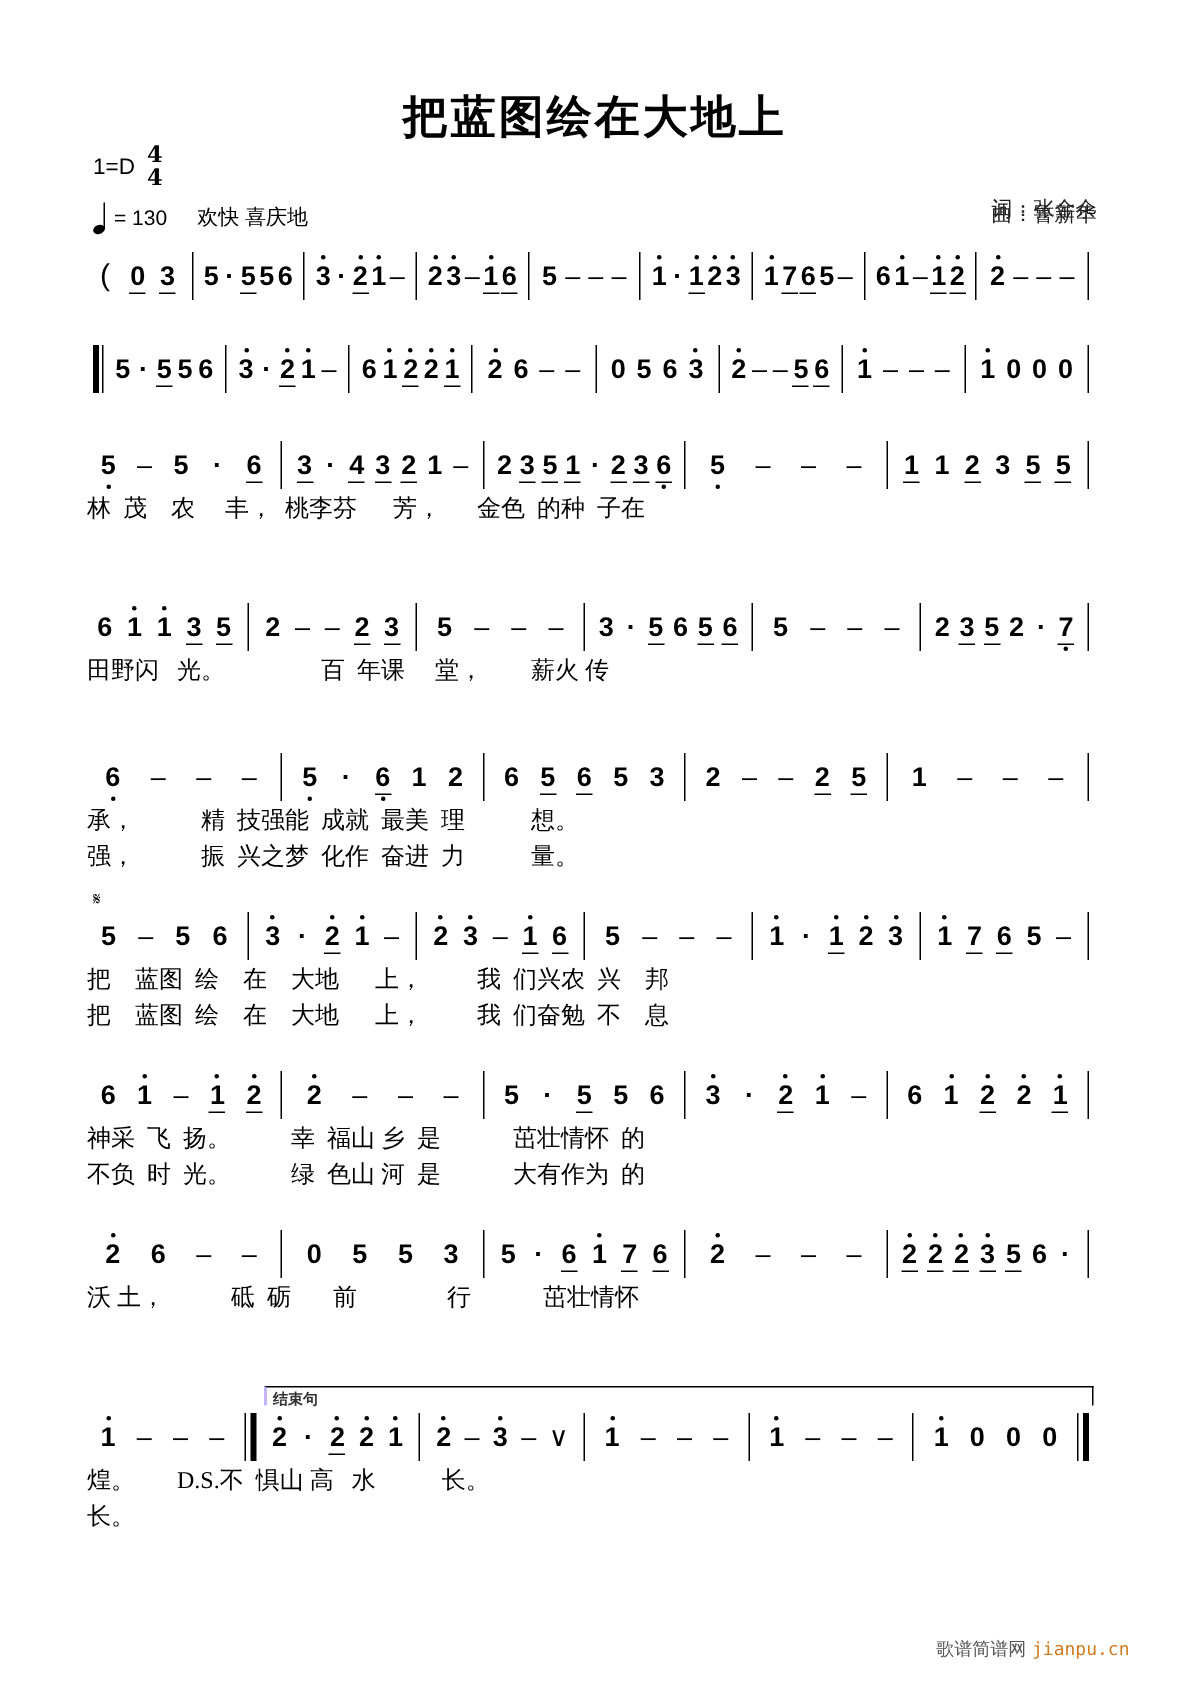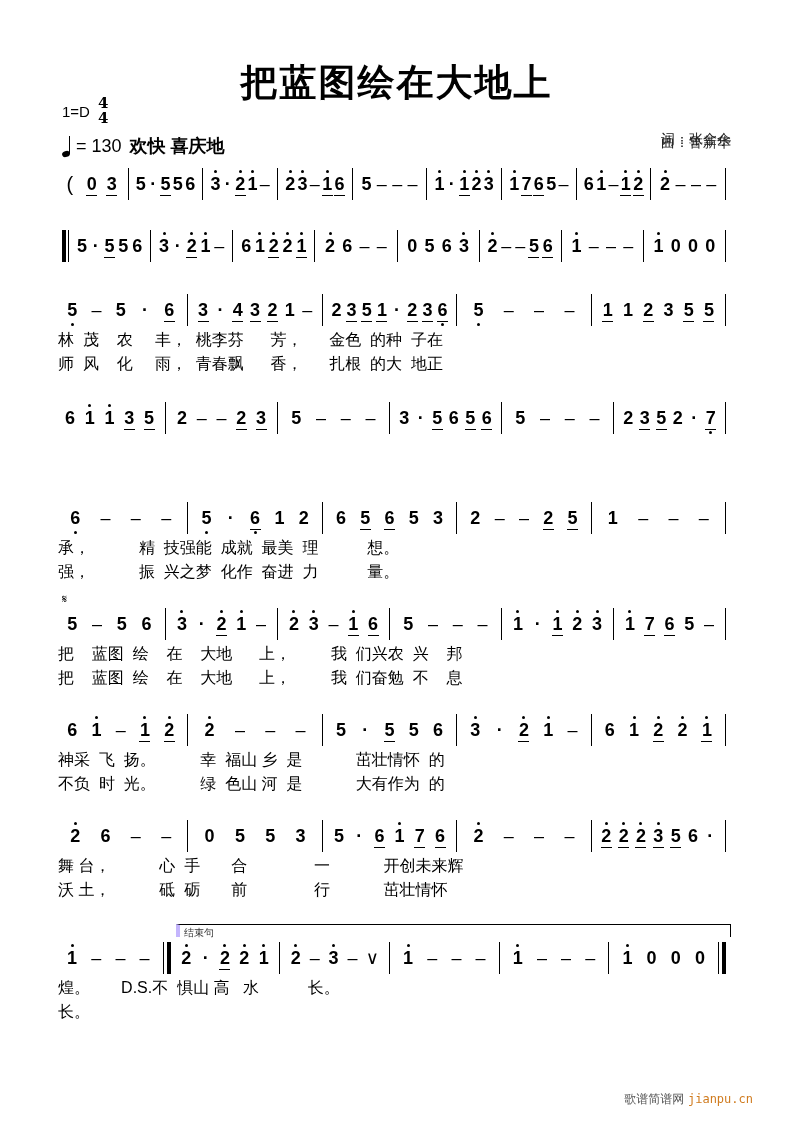--- a/index.html
+++ b/index.html
@@ -1,40 +1,40 @@
 <!DOCTYPE html>
 <html><head>
 <meta charset="utf-8">
 <style>
   html,body{margin:0;padding:0;background:#fff;}
   body{width:793px;height:1122px;position:relative;overflow:hidden;font-family:"DejaVu Sans","Liberation Sans",sans-serif;color:#000;}
-  .title{position:absolute;top:58px;left:0;width:793px;text-align:center;font-size:37px;font-weight:bold;letter-spacing:2px;font-family:"DejaVu Sans",sans-serif;}
+  .title{position:absolute;top:58px;left:0;width:793px;text-align:center;font-size:30px;font-weight:bold;letter-spacing:2px;font-family:"DejaVu Sans",sans-serif;}
   .key{position:absolute;left:62px;top:96px;font-size:15px;font-family:"Liberation Sans",sans-serif;display:flex;align-items:center;gap:8px;}
   .frac{display:inline-flex;flex-direction:column;align-items:center;font-weight:bold;font-size:15px;line-height:15px;font-family:"DejaVu Serif",serif;}
   .frac span:first-child{border-bottom:0px solid #000;}
-  .tempo{position:absolute;left:62px;top:134px;font-size:18px;display:flex;align-items:center;gap:4px;font-family:"Liberation Sans",sans-serif;}
+  .tempo{position:absolute;left:62px;top:134px;font-size:14px;display:flex;align-items:center;gap:4px;font-family:"Liberation Sans",sans-serif;}
   .notehead{display:inline-block;position:relative;width:10px;height:22px;}
   .notehead:before{content:"";position:absolute;left:0;bottom:0;width:8px;height:6px;background:#000;border-radius:50%;transform:rotate(-20deg);}
   .notehead:after{content:"";position:absolute;left:7px;bottom:3px;width:1px;height:18px;background:#000;}
   .credit{position:absolute;right:62px;font-size:14px;font-family:"DejaVu Sans",sans-serif;color:#222;}
   .row{position:absolute;left:58px;width:672px;}
   .staff{display:flex;align-items:stretch;height:36px;position:relative;}
   .bar{width:0;border-left:1.5px solid #000;height:32px;margin:0 4px;align-self:center;}
   .bar.double{border-left:1.5px solid #000;width:3px;border-right:4px solid #000;}
   .bar.repeat-start{border-left:4px solid #000;width:2px;border-right:1.5px solid #000;}
   .bar.repeat-end{border-left:1.5px solid #000;width:3px;border-right:4px solid #000;}
   .measure{flex:1;display:flex;justify-content:space-around;align-items:center;position:relative;padding:0 2px;}
   .n{position:relative;display:inline-block;font-weight:bold;font-size:18px;font-family:"Liberation Sans",sans-serif;min-width:11px;text-align:center;line-height:22px;}
   .n.u{border-bottom:1.5px solid #000;}
   .n.up:before{content:"";position:absolute;left:50%;top:-3px;width:3px;height:3px;margin-left:-1.5px;background:#000;border-radius:50%;}
   .n.dn:after{content:"";position:absolute;left:50%;bottom:-5px;width:3px;height:3px;margin-left:-1.5px;background:#000;border-radius:50%;}
   .n.dash{font-weight:normal;}
-  .lyrics{display:flex;font-size:16px;font-family:Liberation Sans, sans-serif;height:24px;line-height:24px;letter-spacing:0px;white-space:pre;}
+  .lyrics{display:flex;font-size:16px;font-family:Liberation Serif, serif;height:24px;line-height:24px;letter-spacing:0px;white-space:pre;}
   .paren{font-size:20px;font-weight:normal;margin-right:2px;}
-  .box{position:absolute;border-top:1px solid #000;border-left:4px solid #c4b5fd;border-right:1px solid #000;height:12px;}
+  .box{position:absolute;border-top:1px solid #000;border-left:2px solid #c4b5fd;border-right:1px solid #000;height:12px;font-weight:bold;}
   .box-label{position:absolute;top:1px;left:4px;font-size:10px;color:#333;}
   .segno{position:absolute;left:4px;top:-14px;font-size:12px;}
   .watermark{position:absolute;right:40px;bottom:14px;font-size:12px;color:#555;}
   .watermark .url{color:#d07b1e;font-family:"DejaVu Sans Mono",monospace;}
 </style>
 </head>
 <body>
 
 <div class="title">把蓝图绘在大地上</div>
 
@@ -42,21 +42,21 @@
   <span>1=D</span>
   <span class="frac">
     <span>4</span>
     <span>4</span>
   </span>
 </div>
 
 <div class="tempo">
   <span class="notehead"></span>
   <span>= 130</span>
-  <span style="margin-left:4px;font-weight:bold;">欢快 喜庆地</span>
+  <span style="margin-left:16px;">欢快 喜庆地</span>
 </div>
 
 <div class="credit" style="top:100px;margin-top:31px;">词：张金余</div>
 <div class="credit" style="top:134px;">曲：鲁新华</div>
 
 <div id="rows">
     <div class="row" style="top: 166px;">
       <div class="staff">
         <div class="measure">
           <span class="n paren">(</span>
@@ -235,21 +235,20 @@
           <span class="n u">1</span>
           <span class="n">1</span>
           <span class="n u">2</span>
           <span class="n">3</span>
           <span class="n u">5</span>
           <span class="n u">5</span>
         </div>
         <div class="bar"></div>
       </div>
       <div class="lyrics">林  茂    农     丰，  桃李芬      芳，      金色  的种  子在</div>
-      <div class="lyrics">师  风    化     雨，  青春飘      香，      扎根  的大  地正</div>
     </div>
     <div class="row" style="top: 400px;">
       <div class="staff">
         <div class="measure">
           <span class="n">6</span>
           <span class="n up">1</span>
           <span class="n up">1</span>
           <span class="n u">3</span>
           <span class="n u">5</span>
         </div>
@@ -288,20 +287,21 @@
         <div class="measure">
           <span class="n">2</span>
           <span class="n u">3</span>
           <span class="n u">5</span>
           <span class="n">2</span>
           <span class="n">·</span>
           <span class="n u dn">7</span>
         </div>
         <div class="bar"></div>
       </div>
+      <div class="lyrics">田野闪   光。                百  年课     堂，        薪火 传</div>
     </div>
     <div class="row" style="top: 500px;">
       <div class="staff">
         <div class="measure">
           <span class="n dn">6</span>
           <span class="n dash">–</span>
           <span class="n dash">–</span>
           <span class="n dash">–</span>
         </div>
         <div class="bar"></div>
@@ -474,21 +474,20 @@
           <span class="n u up">2</span>
           <span class="n u up">2</span>
           <span class="n u up">2</span>
           <span class="n u up">3</span>
           <span class="n u">5</span>
           <span class="n">6</span>
           <span class="n">·</span>
         </div>
         <div class="bar"></div>
       </div>
-      <div class="lyrics">舞 台，           心  手       合               一            开创未来辉</div>
       <div class="lyrics">沃 土，           砥  砺       前               行            茁壮情怀</div>
     </div>
     <div class="row" style="top: 940px;">
       <div class="staff">
         <div class="measure">
           <span class="n up">1</span>
           <span class="n dash">–</span>
           <span class="n dash">–</span>
           <span class="n dash">–</span>
         </div>

